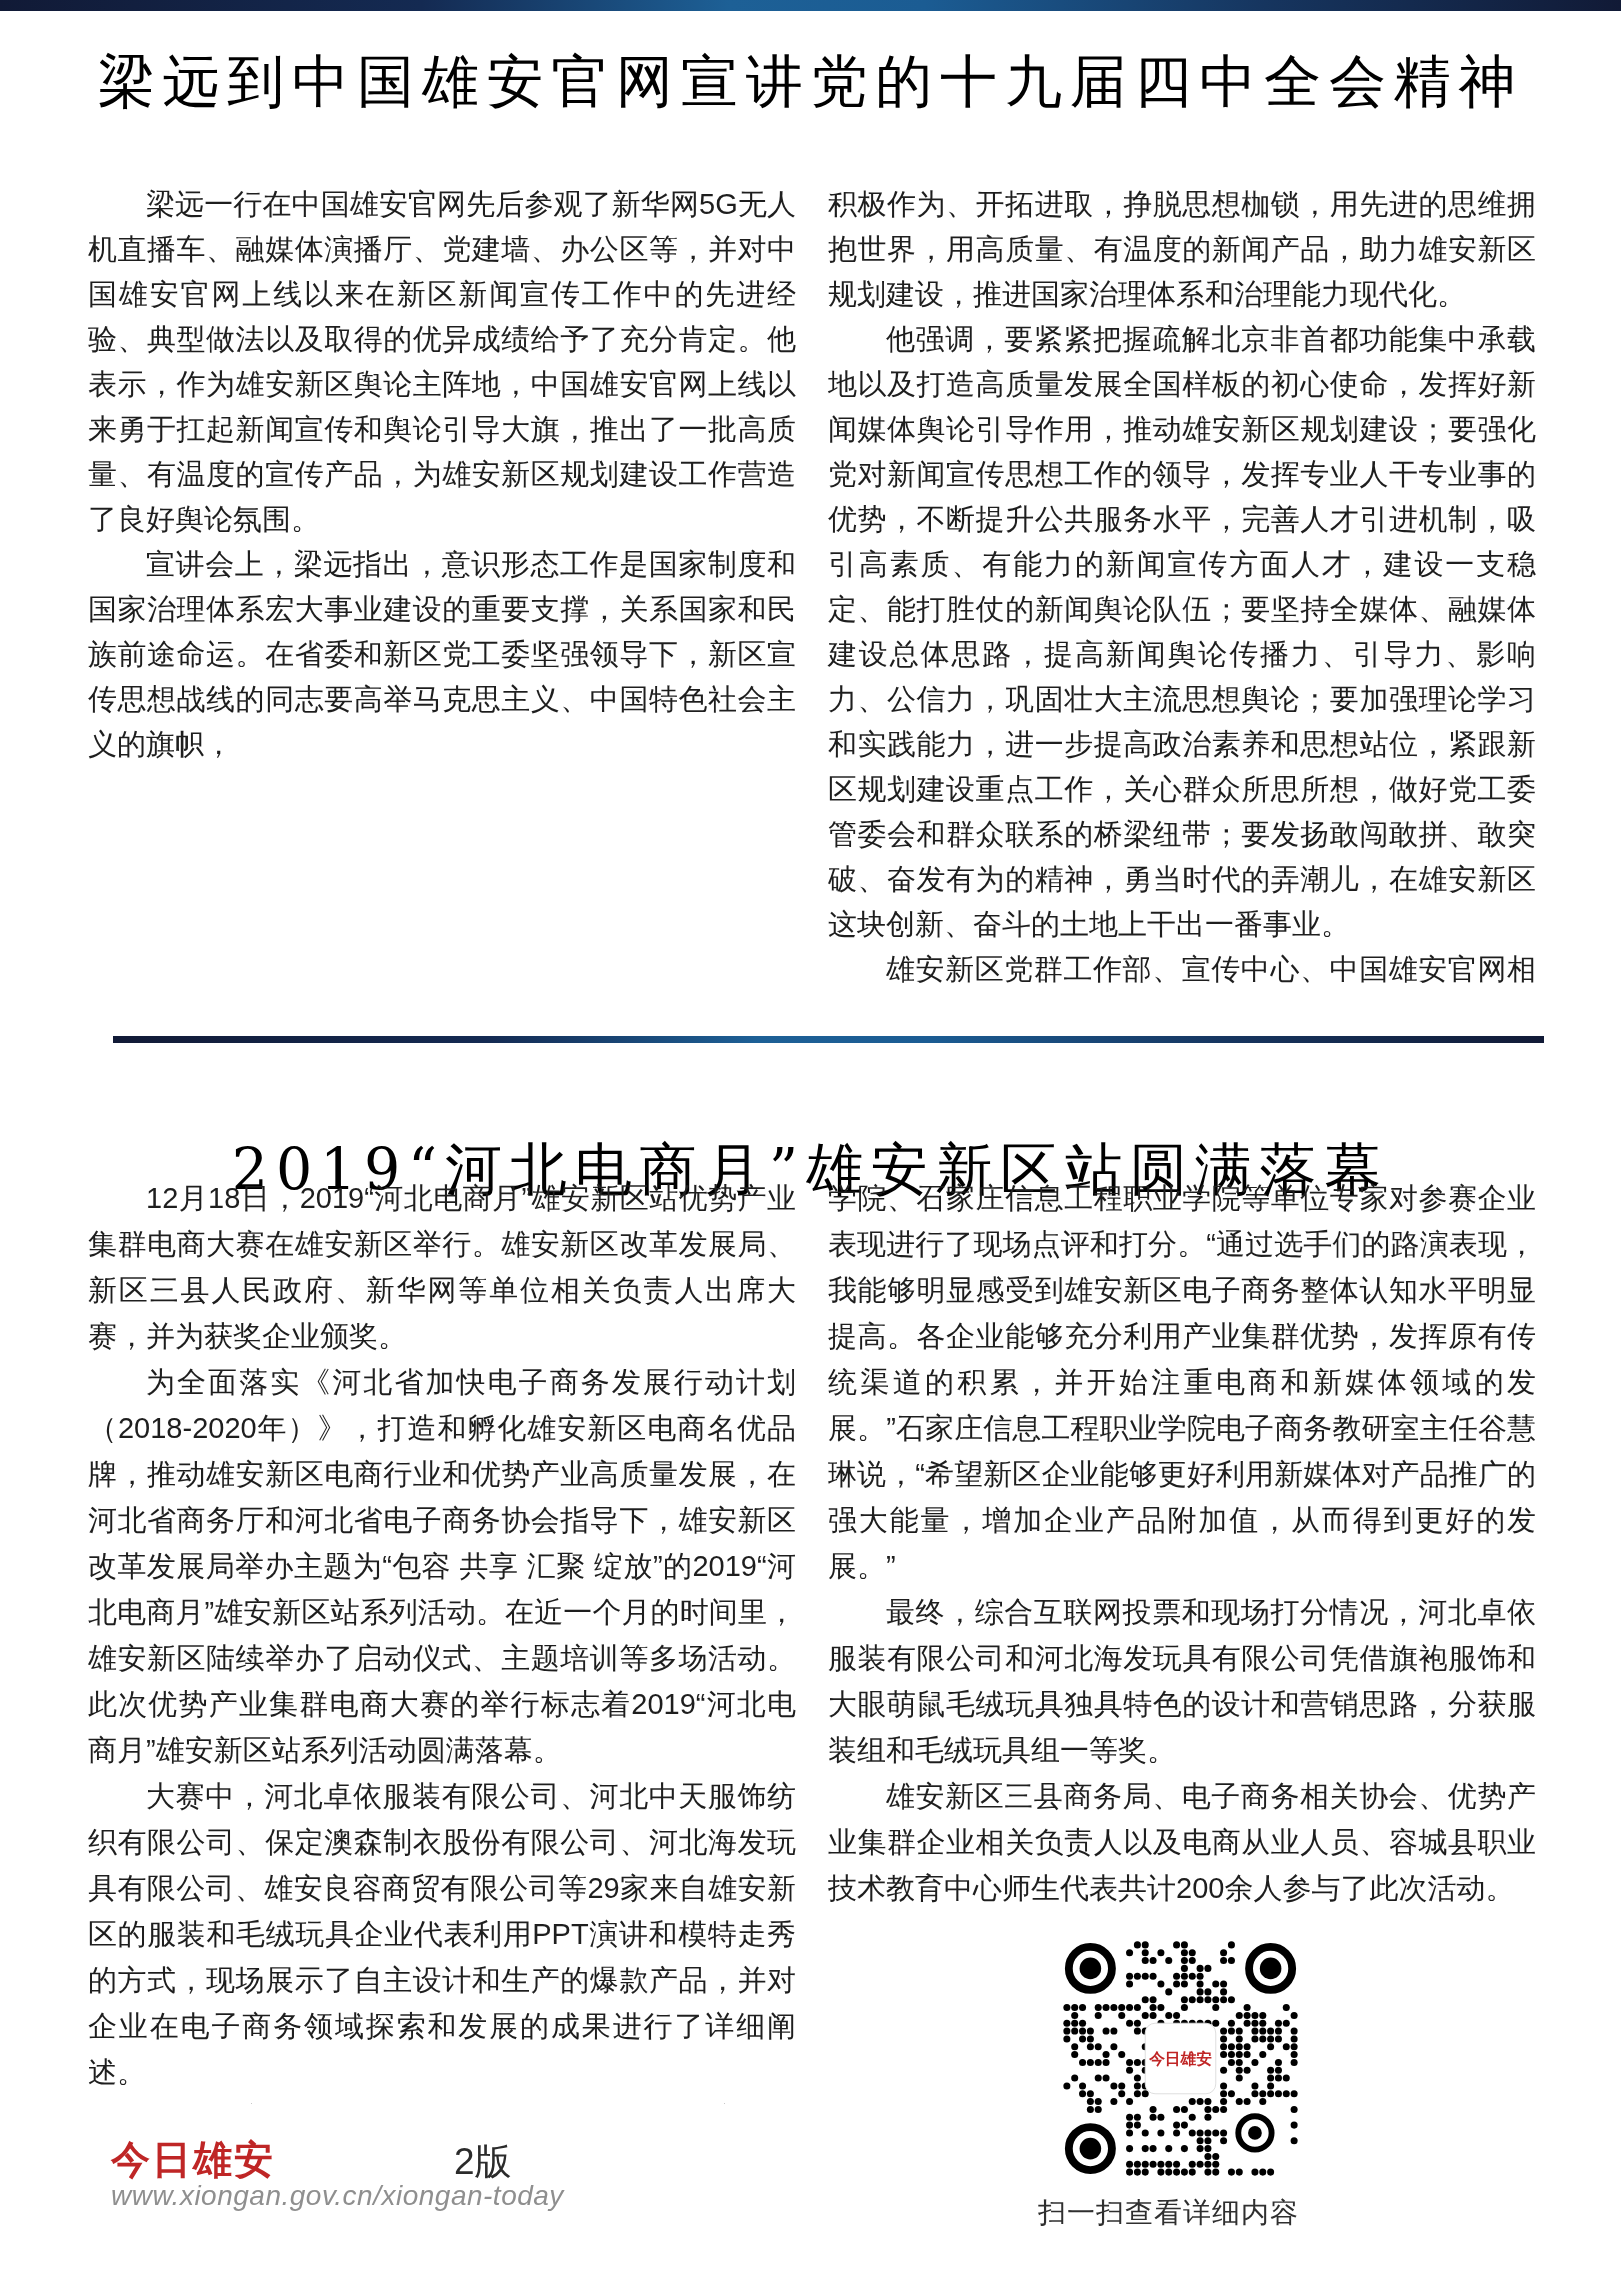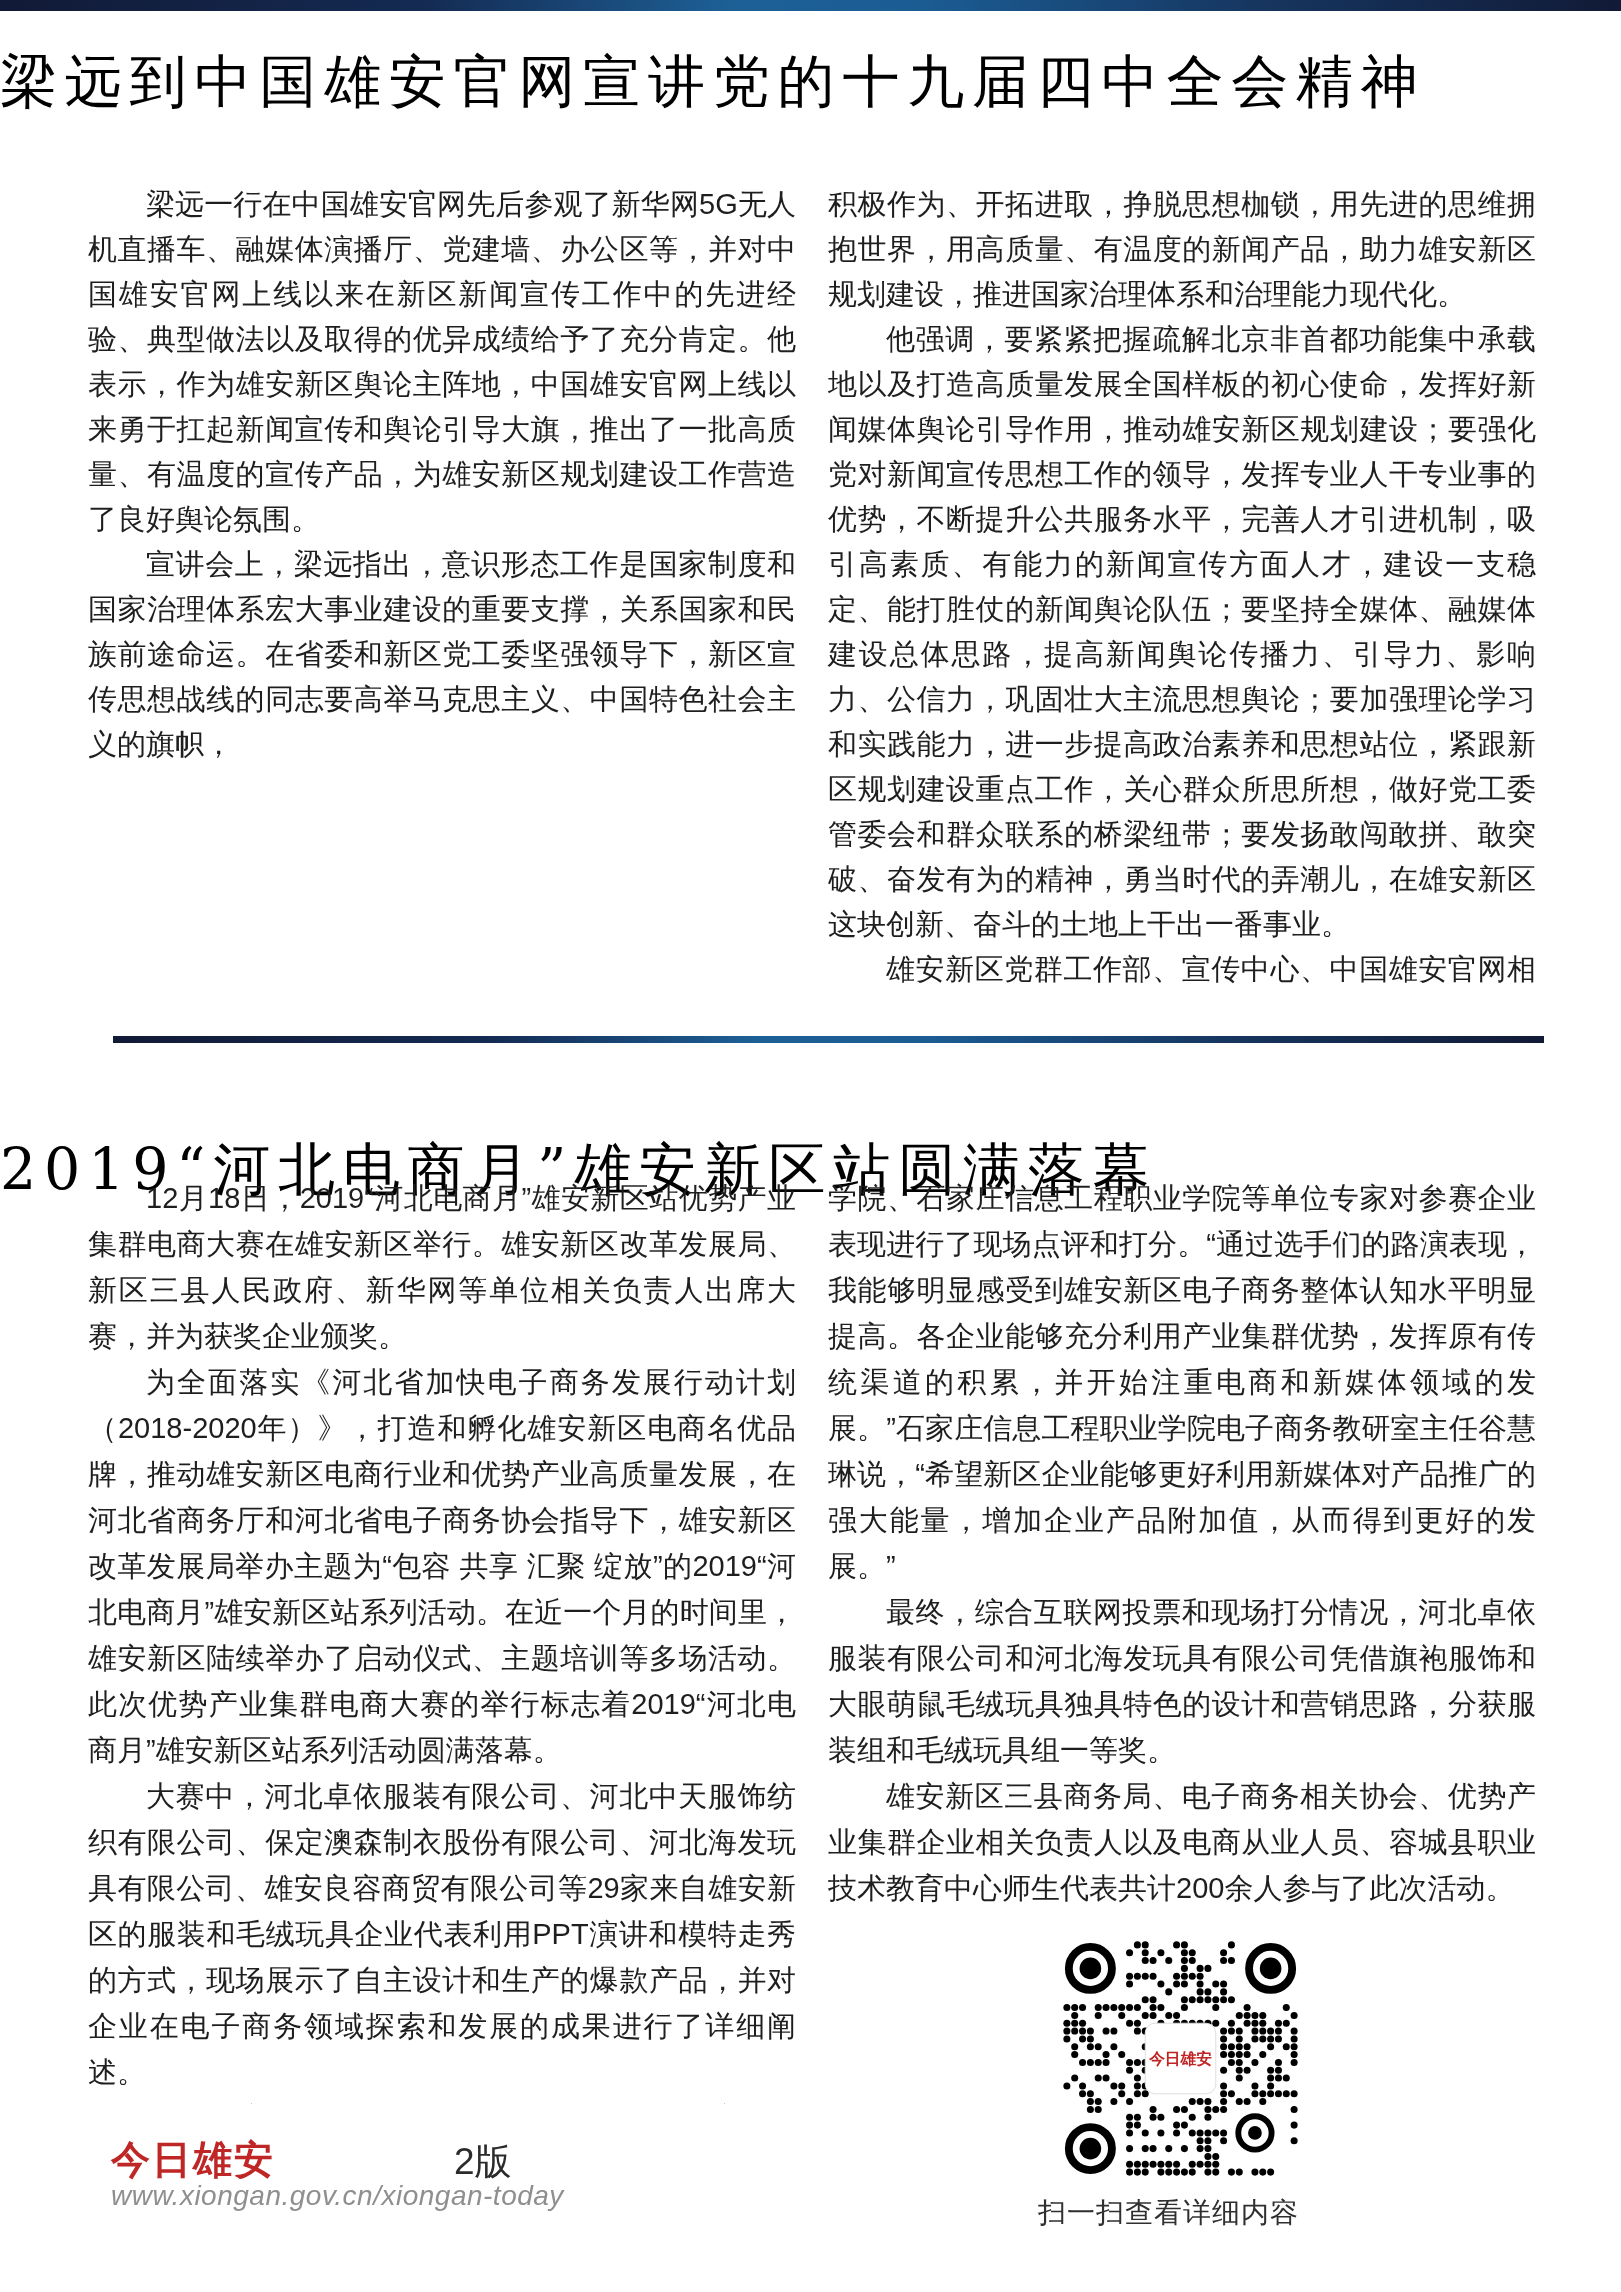--- a/index.html
+++ b/index.html
@@ -1,21 +1,21 @@
 <!DOCTYPE html>
 <html><head>
 <meta charset="utf-8">
 <style>
   html,body{margin:0;padding:0;background:#ffffff;}
   .page{position:relative;width:1621px;height:2293px;background:#ffffff;overflow:hidden;
         font-family:"Liberation Sans","DejaVu Sans",sans-serif;}
   .bar{position:absolute;background:linear-gradient(90deg,#111a36 0%,#142a52 26%,#1d6096 45%,#1b5c93 57%,#16355f 78%,#111a36 100%);}
   .bar.top{left:0;top:0;width:1621px;height:10.8px;}
   .bar.divider{left:113px;top:1036px;width:1431px;height:6.9px;}
-  .title{position:absolute;left:0;width:1621px;margin:0;color:#000;
+  .title{position:absolute;left:0;width:1621px;margin:0;text-align:center;color:#000;
          font-family:"DejaVu Serif","Liberation Serif",serif;font-weight:400;
          font-size:57px;line-height:61px;letter-spacing:7.8px;white-space:nowrap;}
   .title.t1{top:51px;}
   .title.t2{top:1139px;}
   .cols{position:absolute;left:88px;display:flex;gap:32px;}
   .cols.a1{top:182px;height:815px;overflow:hidden;}
   .cols.a2{top:1175px;height:929px;overflow:hidden;}
   .col{width:708px;color:#1e1e1e;font-size:29px;text-align:justify;word-break:break-all;}
   .a1 .col{line-height:45px;}
   .a2 .col{line-height:46px;}

